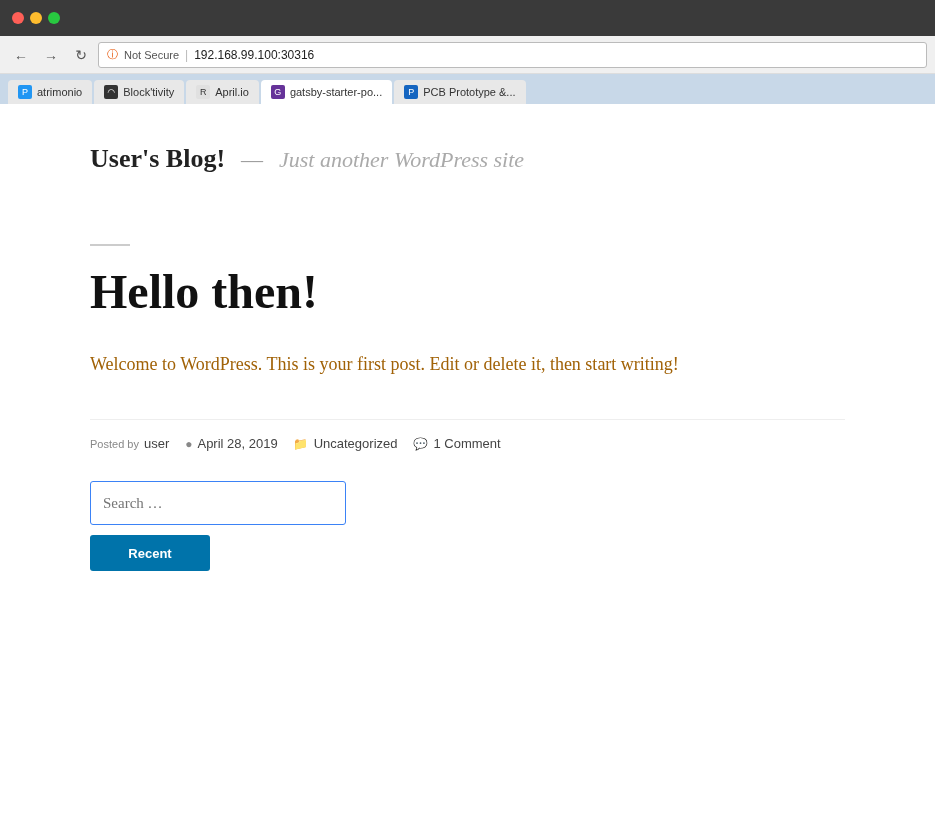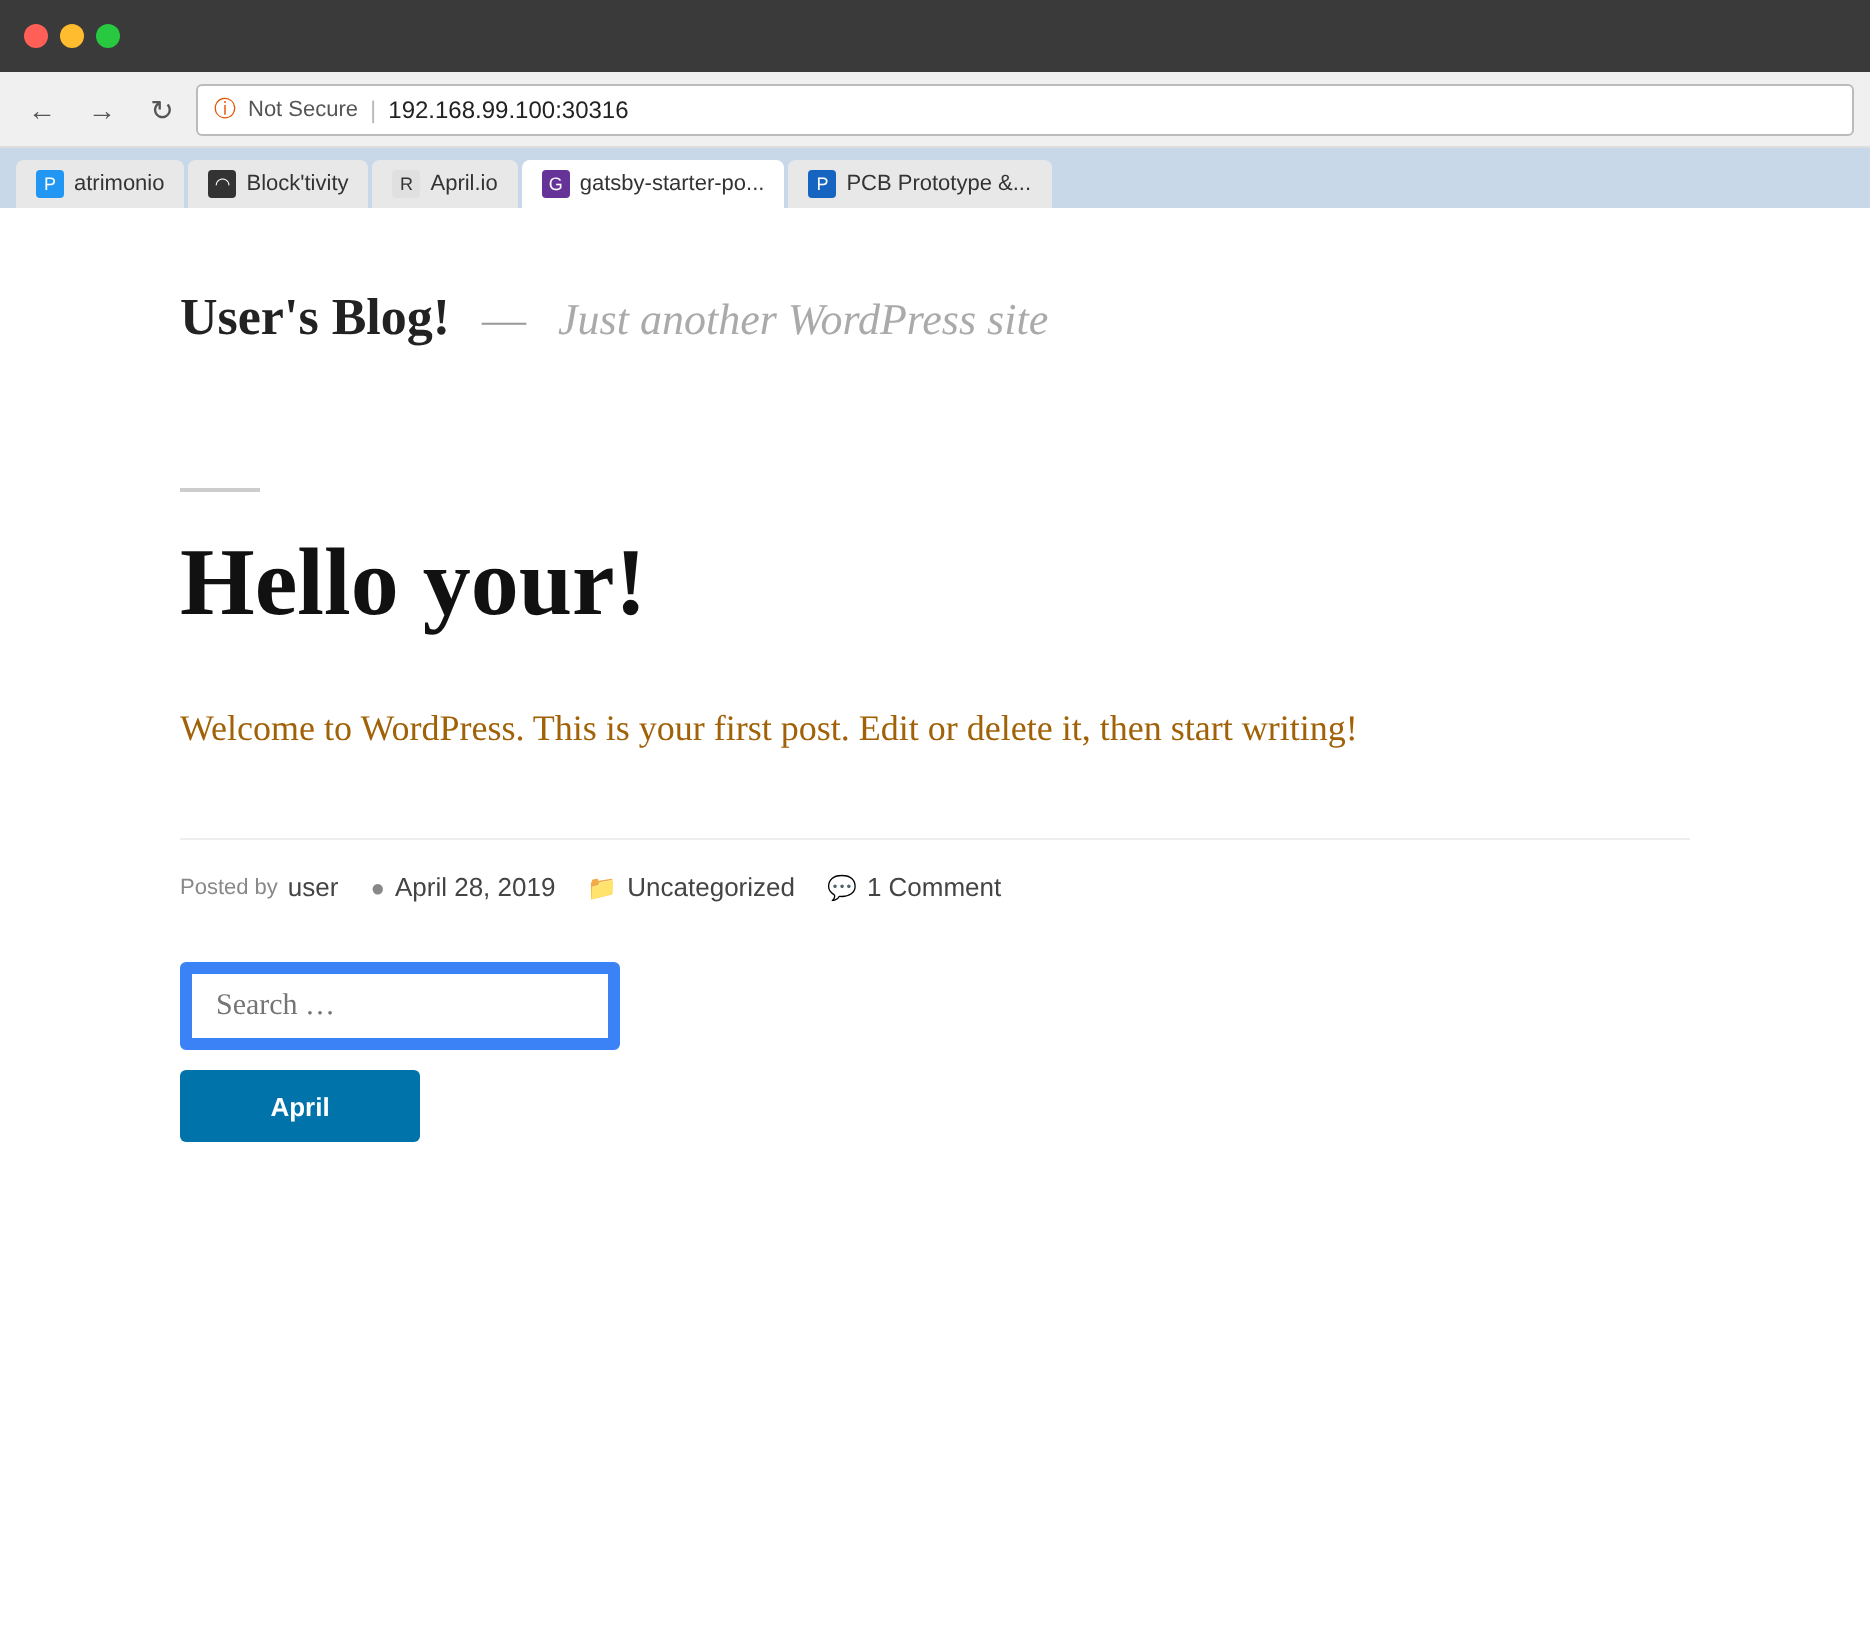--- a/index.html
+++ b/index.html
@@ -250,28 +250,28 @@
 
     .widget-left {
       flex: 0 0 230px;
     }
 
     .widget-right {
       flex: 1;
     }
 
     .search-box {
-      border: 6px solid #3b82f6;
+      border: 1px solid #3b82f6;
       border-radius: 3px;
       height: 44px;
       display: flex;
       align-items: center;
       padding: 0 12px;
       background: #fff;
-      width: 220px;
+      width: 256px;
     }
 
     .search-input {
       border: none;
       outline: none;
       font-family: Georgia, serif;
       font-size: 15px;
       color: #aaa;
       flex: 1;
       background: transparent;
@@ -355,21 +355,21 @@
 <div class="page-content">
 
   <div class="site-header">
     <span class="site-title">User's Blog!</span>
     <span class="site-tagline-separator">—</span>
     <span class="site-tagline">Just another WordPress site</span>
   </div>
 
   <div class="main-area">
     <div class="post-divider"></div>
-    <h1 class="post-title">Hello your!</h1>
+    <h1 class="post-title">Hello then!</h1>
     <p class="post-content">Welcome to WordPress. This is your first post. Edit or delete it, then start writing!</p>
 
     <div class="post-meta">
       <div class="meta-item">
         <span class="meta-label">Posted by</span>
         <span class="meta-value">user</span>
       </div>
       <div class="meta-item">
         <span class="meta-icon">●</span>
         <span class="meta-value">April 28, 2019</span>
@@ -384,19 +384,19 @@
       </div>
     </div>
   </div>
 
   <div class="widgets-area">
 
     <div class="widget-left">
       <div class="search-box">
         <input class="search-input" type="text" placeholder="Search …" style="">
       </div>
-      <button class="search-button">April</button>
+      <button class="search-button">Recent</button>
     </div>
 
 
   </div>
 
 </div>
 
 </body></html>

